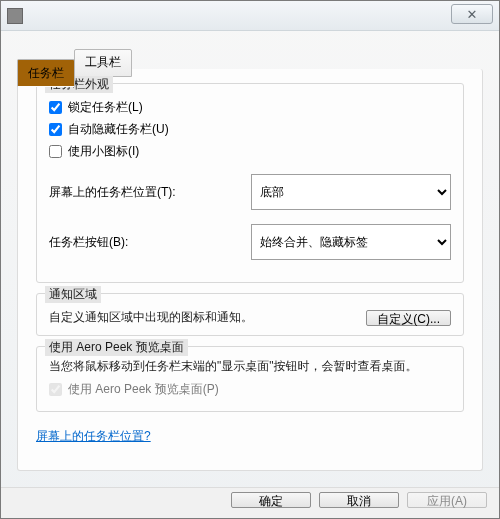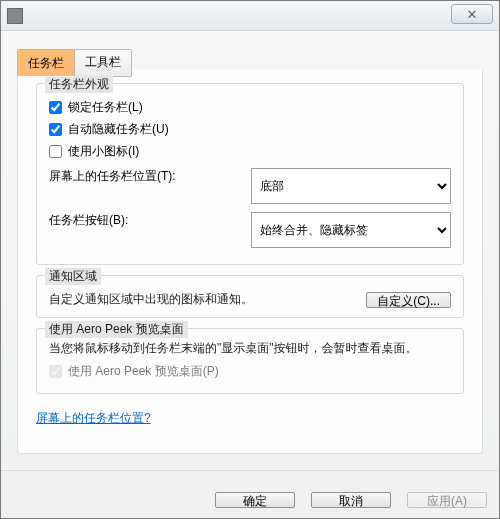--- a/index.html
+++ b/index.html
@@ -72,23 +72,23 @@
     border: 1px solid #b8b8b8;
     background: linear-gradient(#fafafa,#ececec);
     margin-right: -1px;
     border-bottom: 1px solid #b8b8b8;
     position: relative;
     top: 2px;
     border-radius: 2px 2px 0 0;
     font-size: 12px;
   }
   .tab.active {
-    background: #fdba74;
+    background: #a16207;
     border-bottom: 1px solid #fdfdfd;
-    top: 2px;
+    top: 12px;
     padding-top: 5px;
     padding-bottom: 4px;
     z-index: 2;
   }
   .tabwrap {
     position: relative;
     margin: 8px;
     margin-top: 30px;
     flex: 1;
     display: flex;
@@ -114,21 +114,22 @@
     display: flex;
     align-items: center;
     margin: 5px 0;
   }
   .chkrow input[type=checkbox] {
     margin: 0 6px 0 0;
     width: 13px; height: 13px;
   }
   .formrow {
     display: flex;
-    margin: 8px 0;
+    align-items: center;
+    margin: 14px 0;
     gap: 12px;
   }
   .formrow label { flex: 0 0 auto; }
   .formrow .spacer { flex: 1; }
   select.combo {
     width: 200px;
     height: 36px;
     border: 1px solid #9f9f9f;
     background: #fff;
     font-size: 12px;
@@ -161,22 +162,22 @@
   .notif-row {
     display: flex;
     align-items: center;
     margin-top: 4px;
     gap: 0;
   }
   .notif-row .plain-text { flex: 1; }
   .btnbar {
     display: flex;
     justify-content: flex-end;
-    gap: 16px;
-    padding: 21px 12px 10px 12px;
+    gap: 8px;
+    padding: 4px 12px 10px 12px;
     background: #f1f1f1;
     border-top: 1px solid #dcdcdc;
   }
 </style>
 </head>
 <body>
 
 <div class="window">
   <div class="titlebar">
     <span class="title-icon"></span>

